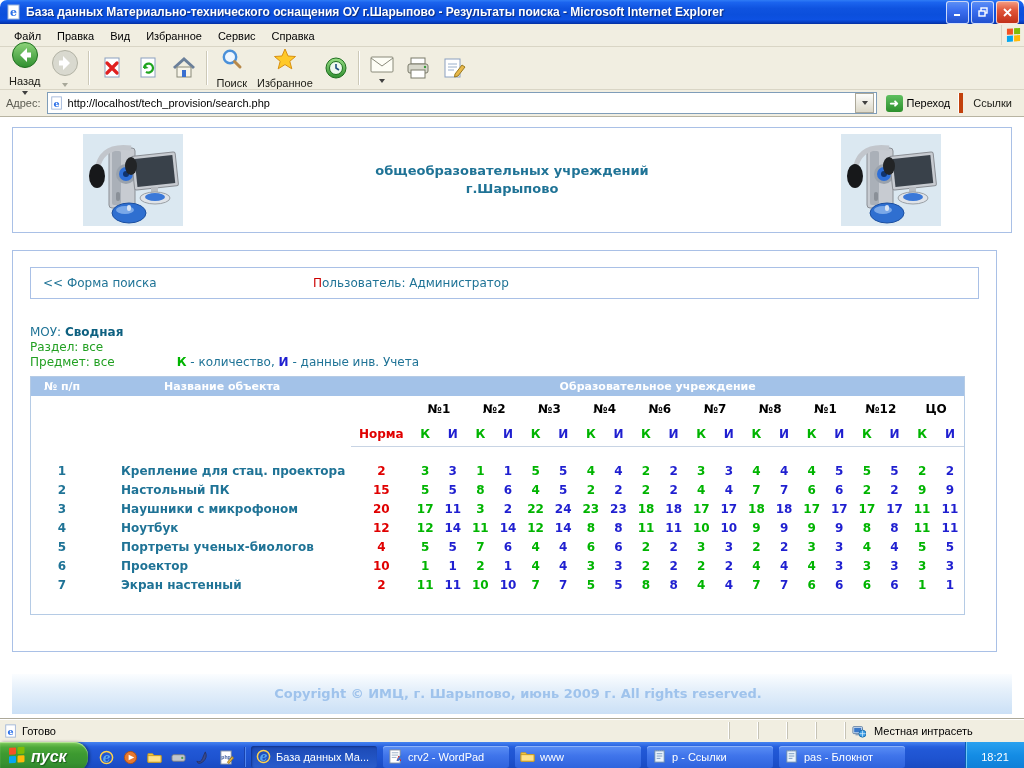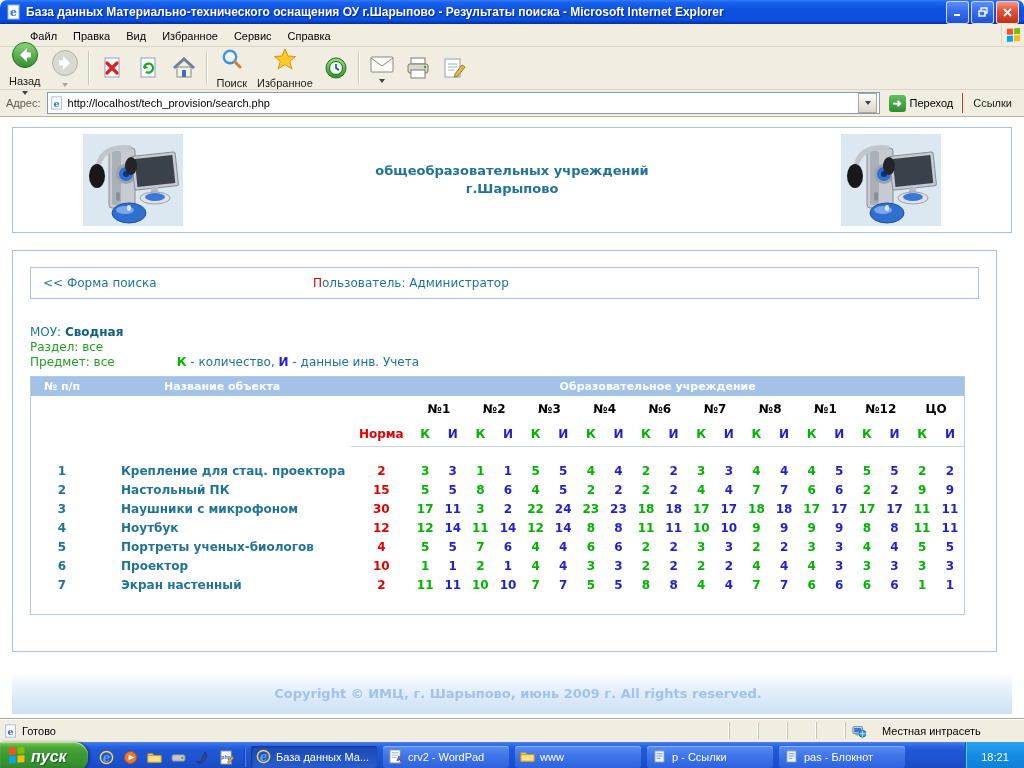--- a/index.html
+++ b/index.html
@@ -13,21 +13,21 @@
   .titlebar .appicon{width:16px;height:16px;margin:0 4px 0 2px;flex:none;}
   .titletext{color:#fff;font-weight:bold;font-size:12px;text-shadow:1px 1px 1px #0a2a7a;
     white-space:nowrap;overflow:hidden;flex:1;}
   .winbtns{display:flex;gap:2px;margin-right:1px;}
   .winbtn{width:21px;height:21px;border-radius:3px;border:1px solid rgba(255,255,255,.75);
     background:linear-gradient(180deg,#5b8ef5 0%,#3b6ff0 40%,#2150cf 100%);
     color:#fff;font-size:11px;font-weight:bold;display:flex;align-items:center;justify-content:center;line-height:1;}
   .winbtn.close{background:linear-gradient(180deg,#f3997f 0%,#e1563a 40%,#c13018 100%);}
 
   
-  .menubar{height:22px;background:#f1eee1;border-bottom:1px solid #d9d5c5;display:flex;align-items:center;padding-left:22px;}
+  .menubar{height:22px;background:#f1eee1;border-bottom:1px solid #d9d5c5;display:flex;align-items:center;padding-left:6px;}
   .menu-item{font-size:11px;color:#000;padding:3px 8px;}
   .menubar .spacer{flex:1;}
   .winflag{width:22px;height:20px;border-left:1px solid #d9d5c5;display:flex;align-items:center;justify-content:center;}
 
   
   .toolbar{height:42px;background:#f1eee1;border-bottom:1px solid #d9d5c5;display:flex;align-items:center;padding:0 4px;}
   .tbtn{display:flex;align-items:center;gap:4px;padding:2px 5px;border-radius:3px;font-size:11px;color:#20201a;flex-direction:column;}
   .tsep{width:1px;height:34px;background:#cdc9b8;border-right:1px solid #fff;margin:0 4px;flex:none;}
   .caret{width:0;height:0;border-left:3px solid transparent;border-right:3px solid transparent;border-top:4px solid #404040;margin-left:1px;}
   .caret.dis{border-top-color:#a8a89a;}
@@ -35,21 +35,21 @@
   
   .addressbar{height:26px;background:#f1eee1;border-bottom:1px solid #b8b4a2;display:flex;align-items:center;padding:0 4px;gap:4px;}
   .addr-label{font-size:11px;color:#5c5c52;padding:0 2px;}
   .addr-input{flex:1;height:20px;background:#fff;border:1px solid #7f9db9;display:flex;align-items:center;padding:0 2px;}
   .addr-input .url{flex:1;font-size:11px;color:#000;margin-left:4px;white-space:nowrap;overflow:hidden;}
   .addr-drop{width:17px;height:18px;background:linear-gradient(180deg,#fdfdfb,#dcd8c8);border:1px solid #aca899;
     display:flex;align-items:center;justify-content:center;}
   .go-btn{display:flex;align-items:center;gap:4px;font-size:11px;padding:1px 5px;}
   .go-icon{width:17px;height:17px;border-radius:3px;background:linear-gradient(180deg,#5fbf5f,#2c8f2c);
     color:#fff;font-weight:bold;display:flex;align-items:center;justify-content:center;font-size:11px;}
-  .links-zone{border-left:1px solid #c2410c;box-shadow:-1px 0 0 #fff;padding:4px 8px 4px 10px;font-size:11px;color:#20201a;}
+  .links-zone{border-left:4px solid #c2410c;box-shadow:-1px 0 0 #fff;padding:4px 8px 4px 10px;font-size:11px;color:#20201a;}
 
   
   .viewport{height:601px;background:#fff;position:relative;font-family:"DejaVu Sans",sans-serif;overflow:hidden;}
   .hdr-box{margin:10px 12px 0 12px;height:106px;border:1px solid #a9c0e6;
     display:flex;align-items:center;justify-content:space-between;padding:0 70px;box-sizing:border-box;}
   .clipart{width:100px;height:92px;flex:none;}
   .page-title{flex:1;text-align:center;font-size:13px;font-weight:bold;color:#1f7396;line-height:18px;}
   .red-cap{color:#cc0000;}
 
   .main-box{margin:17px 27px 0 12px;height:402px;border:1px solid #a9c0e6;padding:16px 17px;box-sizing:border-box;}
@@ -83,21 +83,21 @@
   .footer-band{margin:22px 12px 0 12px;height:40px;
     background:linear-gradient(180deg,#fbfdff 0%,#e7f1fb 35%,#cbe0f6 100%);
     text-align:center;line-height:40px;font-size:13px;font-weight:bold;color:#9fc3ec;padding-left:12px;}
 
   
   .statusbar{height:23px;background:#f1eee1;border-top:1px solid #aca899;box-shadow:inset 0 1px 0 #fff;
     display:flex;align-items:center;font-size:11px;color:#000;}
   .sb-left{flex:1;display:flex;align-items:center;gap:4px;padding-left:4px;}
   .sb-pane{width:28px;height:17px;border-left:1px solid #c6c3b5;box-shadow:-1px 0 0 #fff;}
   .sb-zone{width:172px;height:17px;border-left:1px solid #c6c3b5;box-shadow:-1px 0 0 #fff;
-    display:flex;align-items:center;gap:16px;padding-left:6px;}
+    display:flex;align-items:center;gap:8px;padding-left:6px;}
 
   
   .taskbar{height:30px;display:flex;align-items:center;
     background:linear-gradient(180deg,#4584f0 0%,#3671e8 8%,#2760de 16%,#2158d6 28%,#1e53d0 55%,#1a4cc4 82%,#1643b2 100%);}
   .startbtn{height:30px;width:88px;flex:none;display:flex;align-items:center;gap:5px;padding-left:8px;box-sizing:border-box;
     border-radius:0 14px 14px 0;
     background:linear-gradient(180deg,#7ecb5e 0%,#4da83a 18%,#3d9a30 40%,#379231 70%,#2b7d28 100%);
     box-shadow:inset 0 1px 1px #b8e89a, 2px 0 3px rgba(0,0,0,.35);}
   .startbtn .label{color:#fff;font-weight:bold;font-style:italic;font-size:16px;text-shadow:1px 1px 1px #1e5a1e;}
   .quicklaunch{display:flex;align-items:center;gap:4px;padding:0 8px;border-right:1px solid #1a43ae;box-shadow:1px 0 0 #4f85ee;}
@@ -458,21 +458,21 @@
                 <td class="k" colspan="1">6</td>
                 <td class="i" colspan="1">6</td>
                 <td class="k" colspan="1">2</td>
                 <td class="i" colspan="1">2</td>
                 <td class="k" colspan="1">9</td>
                 <td class="i" colspan="1">9</td>
               </tr>
               <tr class="data">
                 <td class="num" colspan="1">3</td>
                 <td class="name" colspan="1">Наушники с микрофоном</td>
-                <td class="normaval" colspan="1">30</td>
+                <td class="normaval" colspan="1">20</td>
                 <td class="k" colspan="1">17</td>
                 <td class="i" colspan="1">11</td>
                 <td class="k" colspan="1">3</td>
                 <td class="i" colspan="1">2</td>
                 <td class="k" colspan="1">22</td>
                 <td class="i" colspan="1">24</td>
                 <td class="k" colspan="1">23</td>
                 <td class="i" colspan="1">23</td>
                 <td class="k" colspan="1">18</td>
                 <td class="i" colspan="1">18</td>

